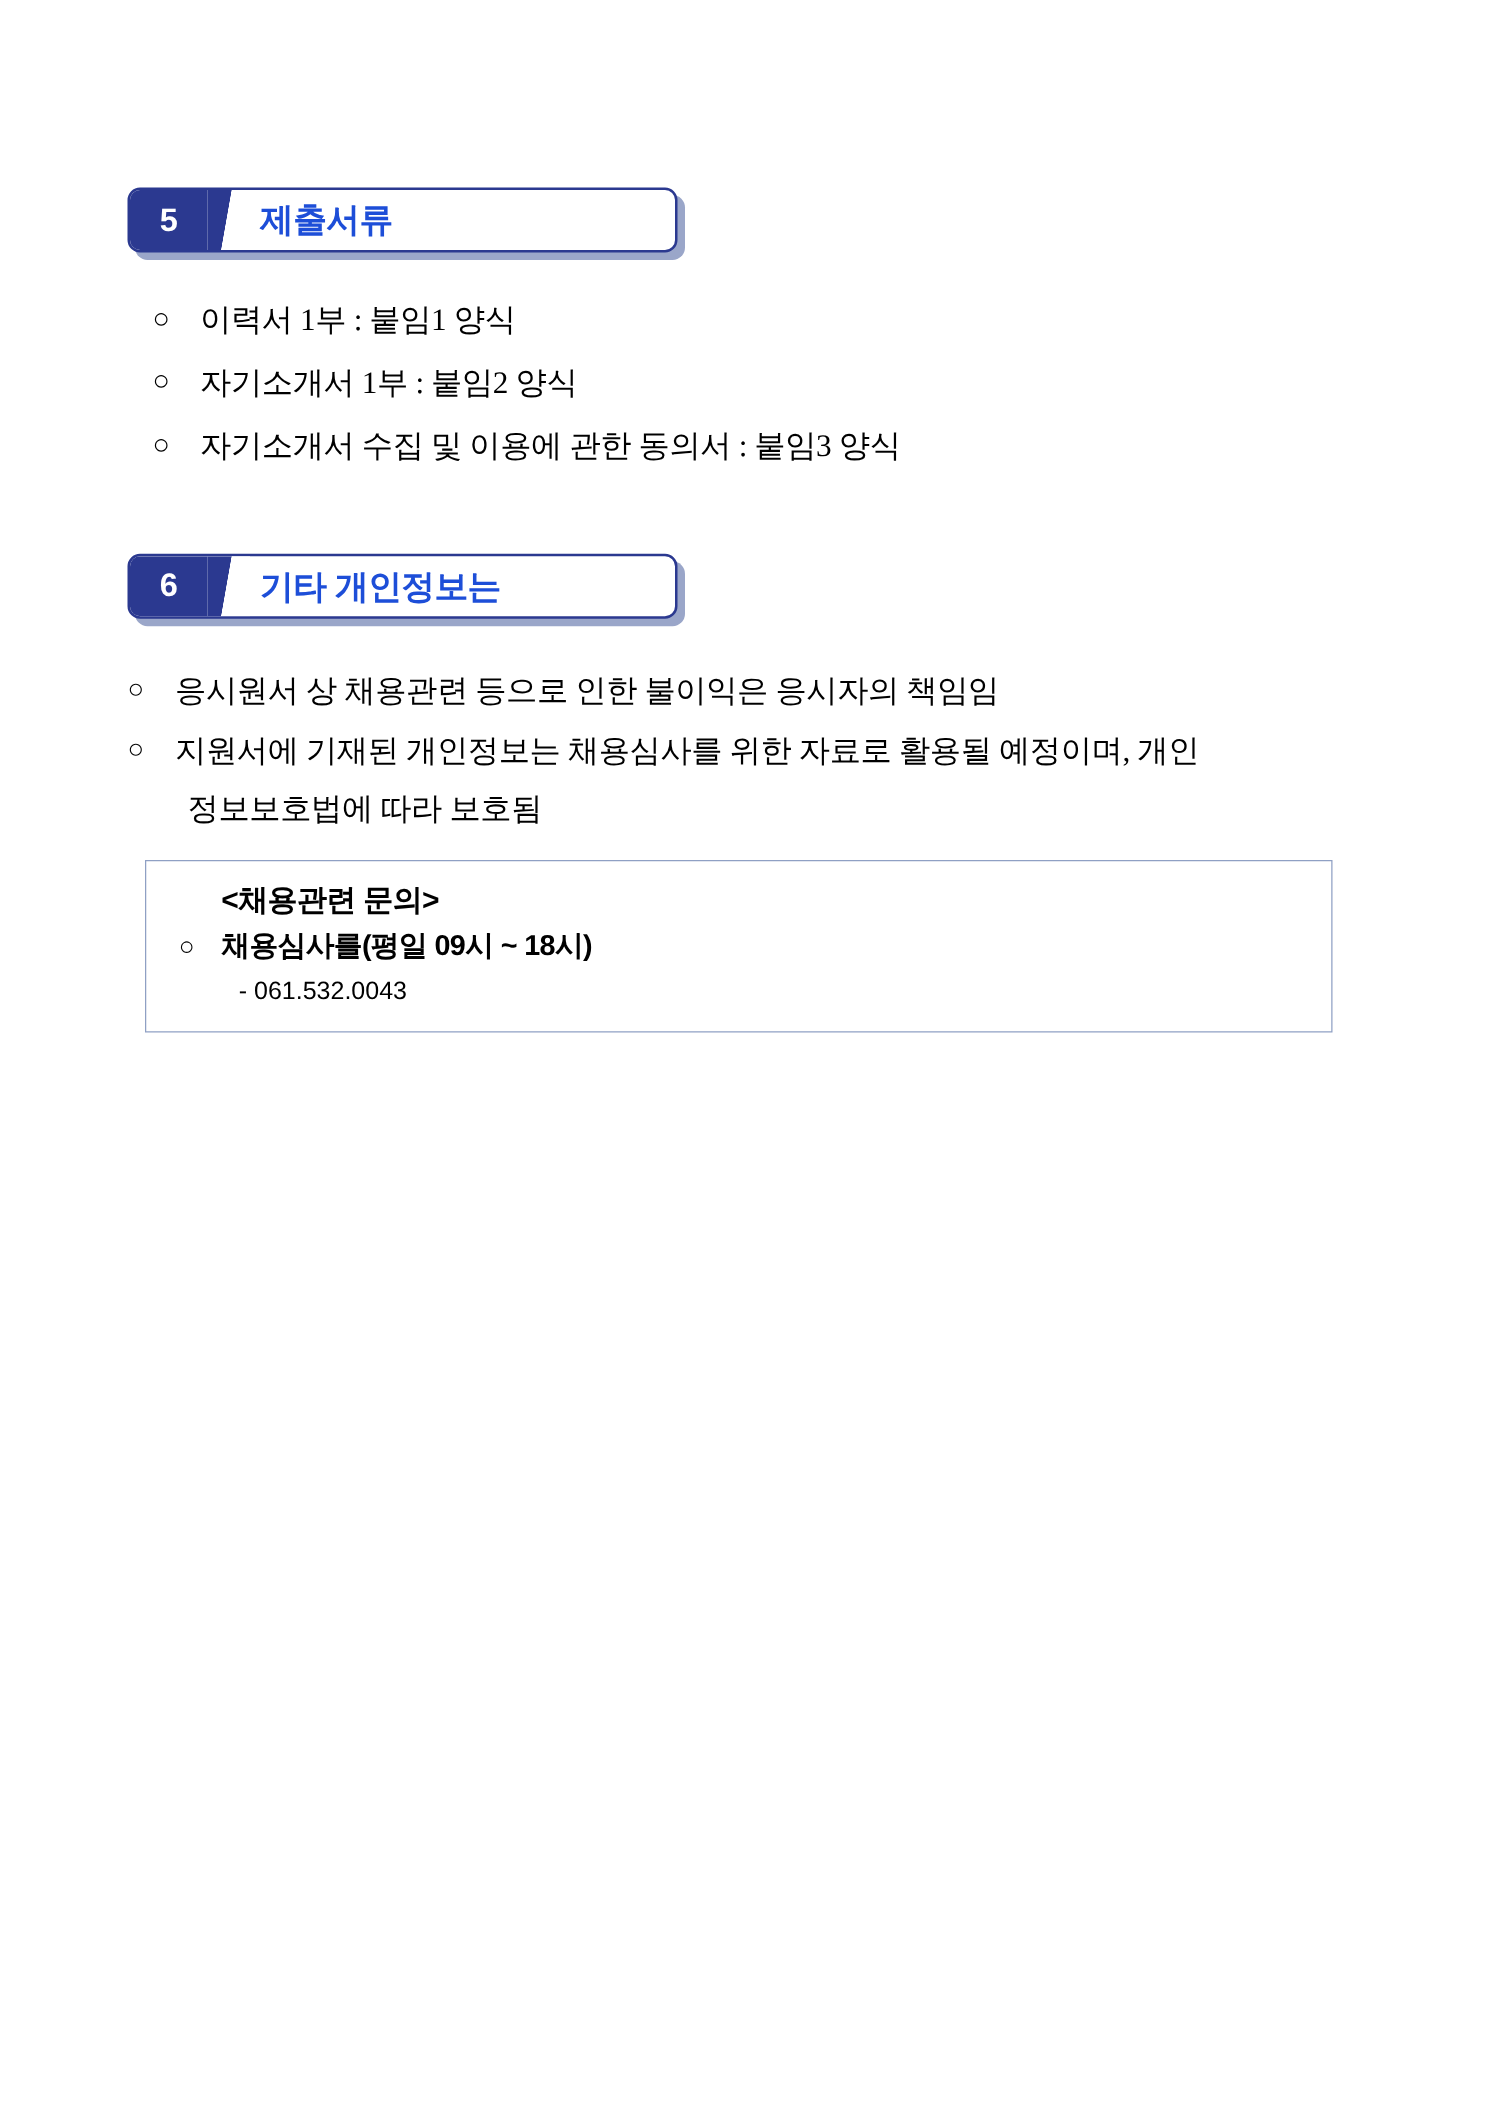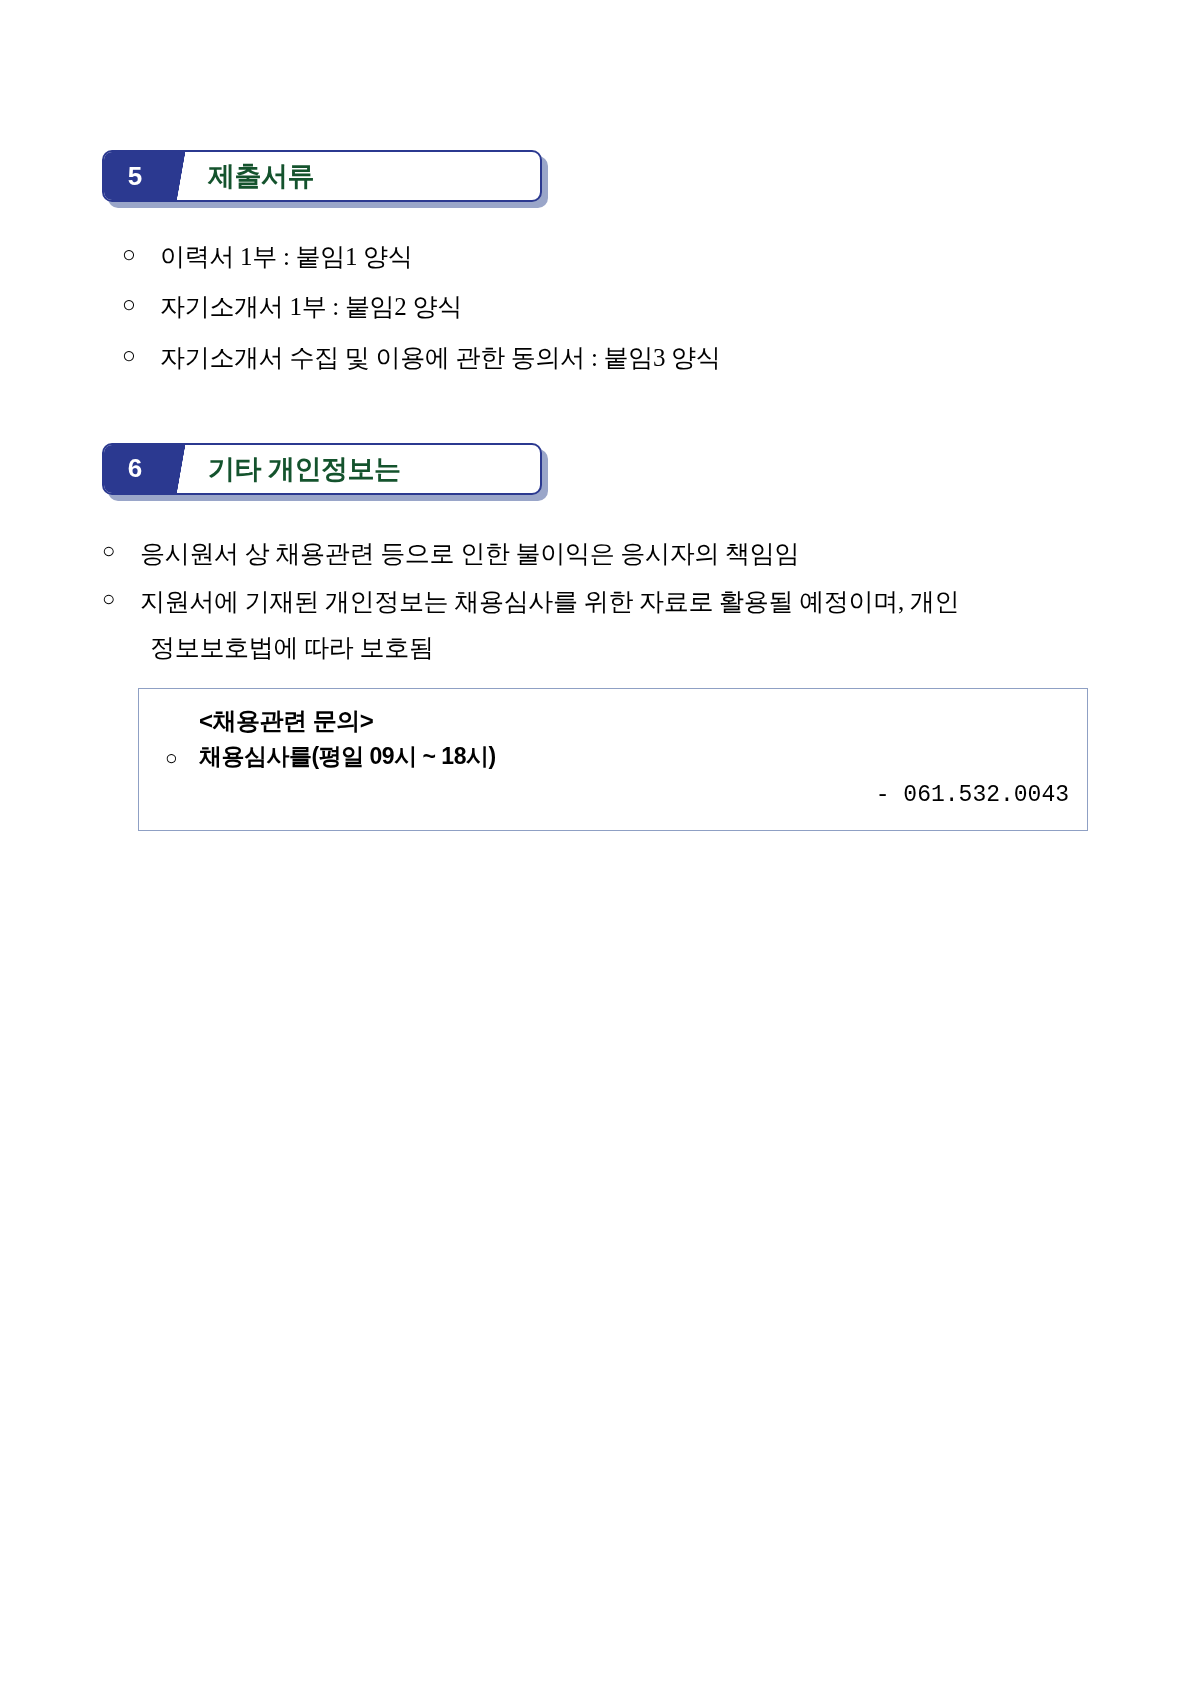--- a/index.html
+++ b/index.html
@@ -73,21 +73,21 @@
     background: linear-gradient(100deg, #2b3990 0%, #2b3990 45%, #ffffff 46%, #ffffff 100%);
   }
   .banner-title {
     flex: 1 1 auto;
     display: flex;
     align-items: center;
     padding-left: 8px;
     font-family: "Liberation Sans", sans-serif;
     font-weight: bold;
     font-size: 27px;
-    color: #14532d;
+    color: #1d4ed8;
     letter-spacing: -0.5px;
   }
 
   
   .bullet-list {
     margin: 26px 0 0 0;
     padding: 0;
     list-style: none;
   }
   .bullet-item {
@@ -117,21 +117,21 @@
   .sec6-wrap { margin-top: 62px; }
   .sec6 .bullet-list { margin-left: 2px; margin-top: 30px; }
   .sec6 .bullet-item { margin-bottom: 2px; }
   .sec6 .bullet-text .indent2 {
     display: block;
     padding-left: 10px;
   }
 
   
   .contact-box {
-    margin: 16px 0 0 38px;
+    margin: 16px 0 0 16px;
     width: 950px;
     border: 1px solid #8fa0c4;
     box-sizing: border-box;
     padding: 14px 18px 16px 18px;
     background: #ffffff;
   }
   .contact-title {
     font-family: "Liberation Sans", sans-serif;
     font-weight: bold;
     font-size: 24px;
@@ -144,26 +144,25 @@
     align-items: flex-start;
     font-family: "Liberation Sans", sans-serif;
     font-weight: bold;
     font-size: 23px;
     letter-spacing: -0.5px;
     line-height: 1.55;
     padding-left: 8px;
   }
   .contact-line .bullet-mark { width: 34px; font-size: 21px; }
   .contact-sub {
-    font-family: Liberation Mono, monospace;
-    font-size: 23px;
+    font-family: Liberation Sans, sans-serif;
+    font-size: 20px;
     padding-left: 56px;
     line-height: 1.6;
     letter-spacing: 0;
-    text-align: right;
   }
 </style>
 </head>
 <body>
 
 <div class="page">
 
   <div class="sec5">
     <div class="section-banner">
       <div class="banner-shadow"></div>

